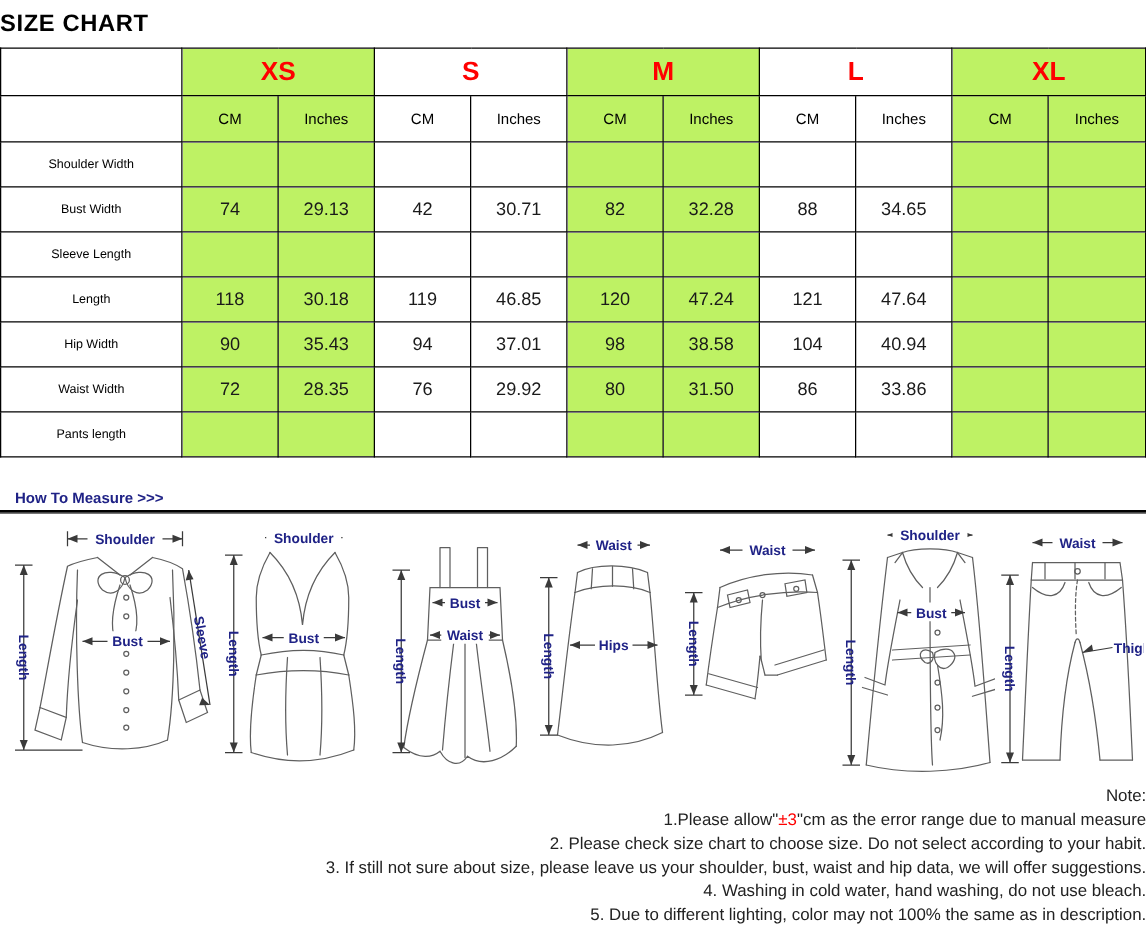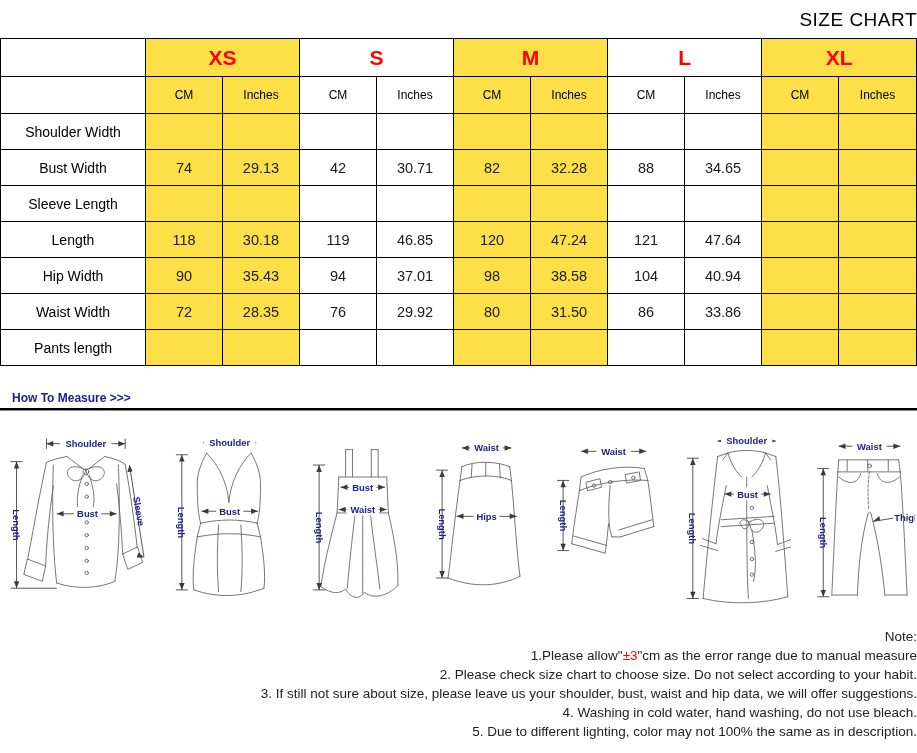--- a/index.html
+++ b/index.html
@@ -2,42 +2,42 @@
 <html><head>
 <meta charset="utf-8">
 <style>
   * { box-sizing: border-box; }
   html,body { margin:0; padding:0; background:#fff; }
   body {
     width:917px; height:753px; overflow:hidden;
     font-family:"Liberation Sans", sans-serif; color:#1a1a1a;
   }
   .title {
-    text-align:right; font-weight:normal; font-size:19px; color:#000;
+    text-align:left; font-weight:bold; font-size:19px; color:#000;
     padding:9px 0 7px 0; letter-spacing:0.5px;
   }
   table.size-chart {
     border-collapse:collapse; width:917px; table-layout:fixed;
   }
   table.size-chart td {
     border:1px solid #000; text-align:center; vertical-align:middle;
     overflow:hidden; white-space:nowrap;
   }
-  td.g { background:#fde047; }
+  td.g { background:#bef264; }
   td.size-cell { color:#ff0000; font-weight:bold; font-size:21px; height:38px; }
   td.unit-cell { font-weight:normal; font-size:12px; height:37px; color:#000; }
-  td.row-label { font-size:14px; color:#000; height:36px; }
+  td.row-label { font-size:10px; color:#000; height:36px; }
   td.val { font-size:14.5px; color:#1a1a1a; height:36px; }
   .measure-heading {
     margin:25px 0 3px 12px; font-size:12px; font-weight:bold; color:#1f2286;
   }
   .measure-rule { height:3px; background:#000; border-bottom:1px solid #888; }
   .figures {
     display:flex; justify-content:space-between; align-items:center;
-    padding:4px 2px 0 2px; height:210px;gap:22px;
+    padding:4px 2px 0 2px; height:210px;
   }
   .figures svg { display:block; }
   .garment { fill:none; stroke:#5f5f5f; stroke-width:1; stroke-linecap:round; }
   .arrow-line { stroke:#3a3a3a; stroke-width:1; fill:none; }
   .arrow-head { fill:#3a3a3a; stroke:none; }
   .lbl { font-family:"Liberation Sans",sans-serif; font-size:11px; font-weight:bold; fill:#1f2286; }
   .lblbg { fill:#ffffff; stroke:none; }
   .notes { padding:6px 0 0 8px; font-size:13.5px; color:#222; }
   .notes div { line-height:19px;text-align:right; }
   .red { color:#ff0000; }

